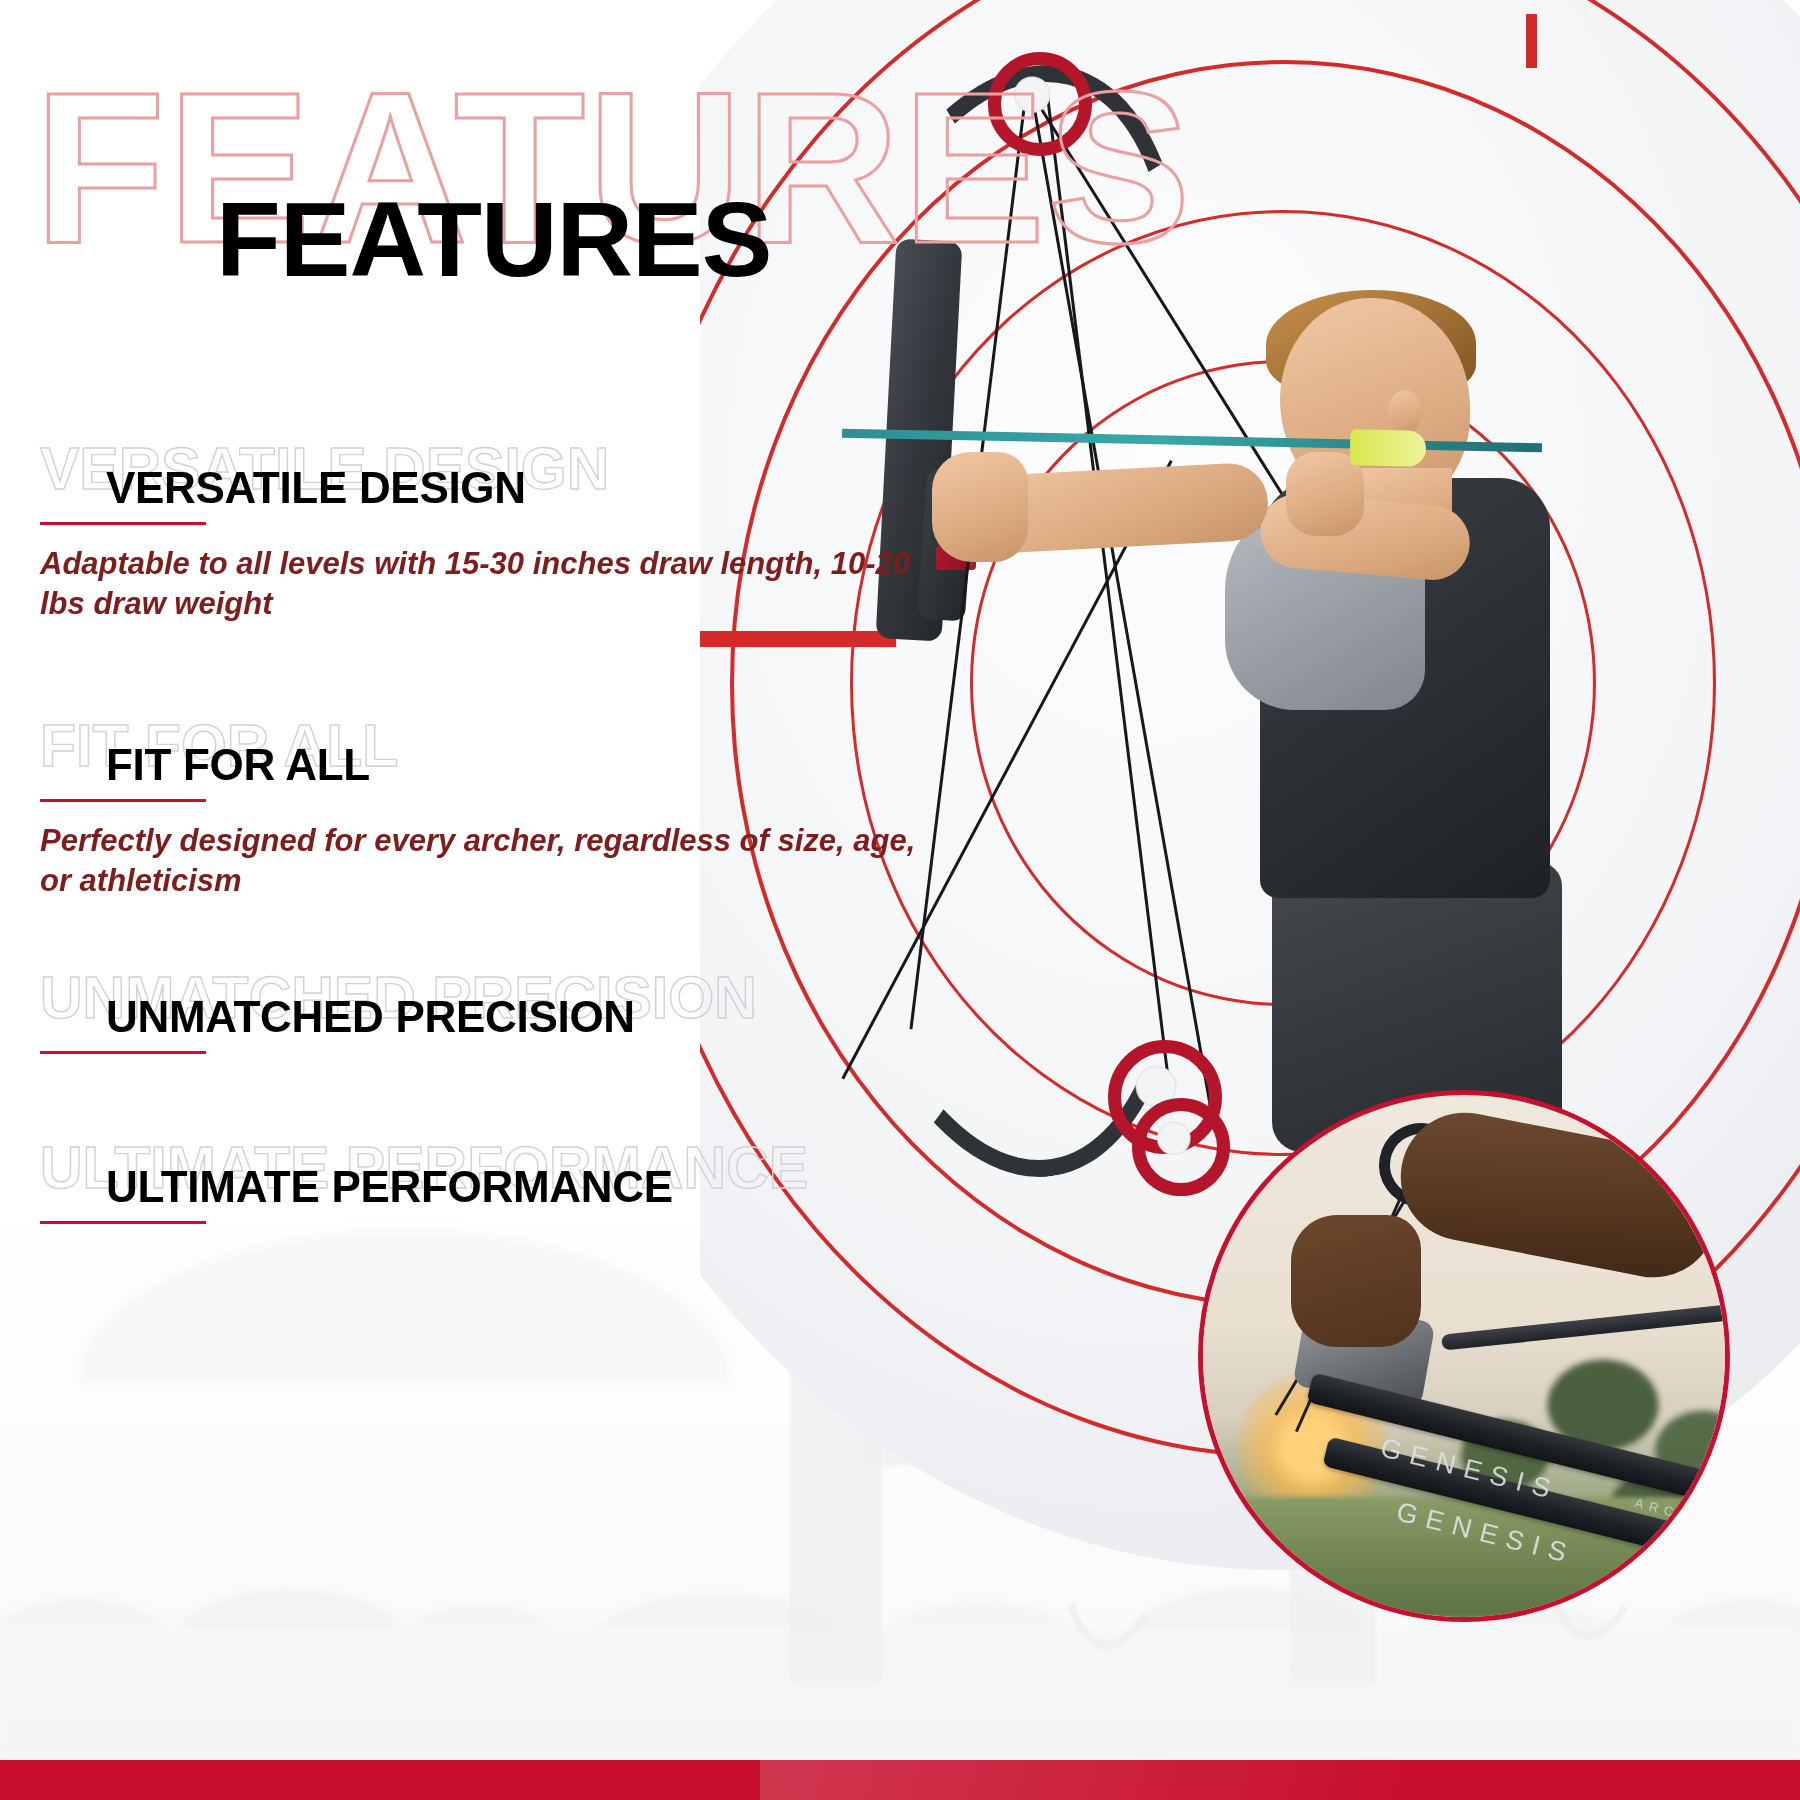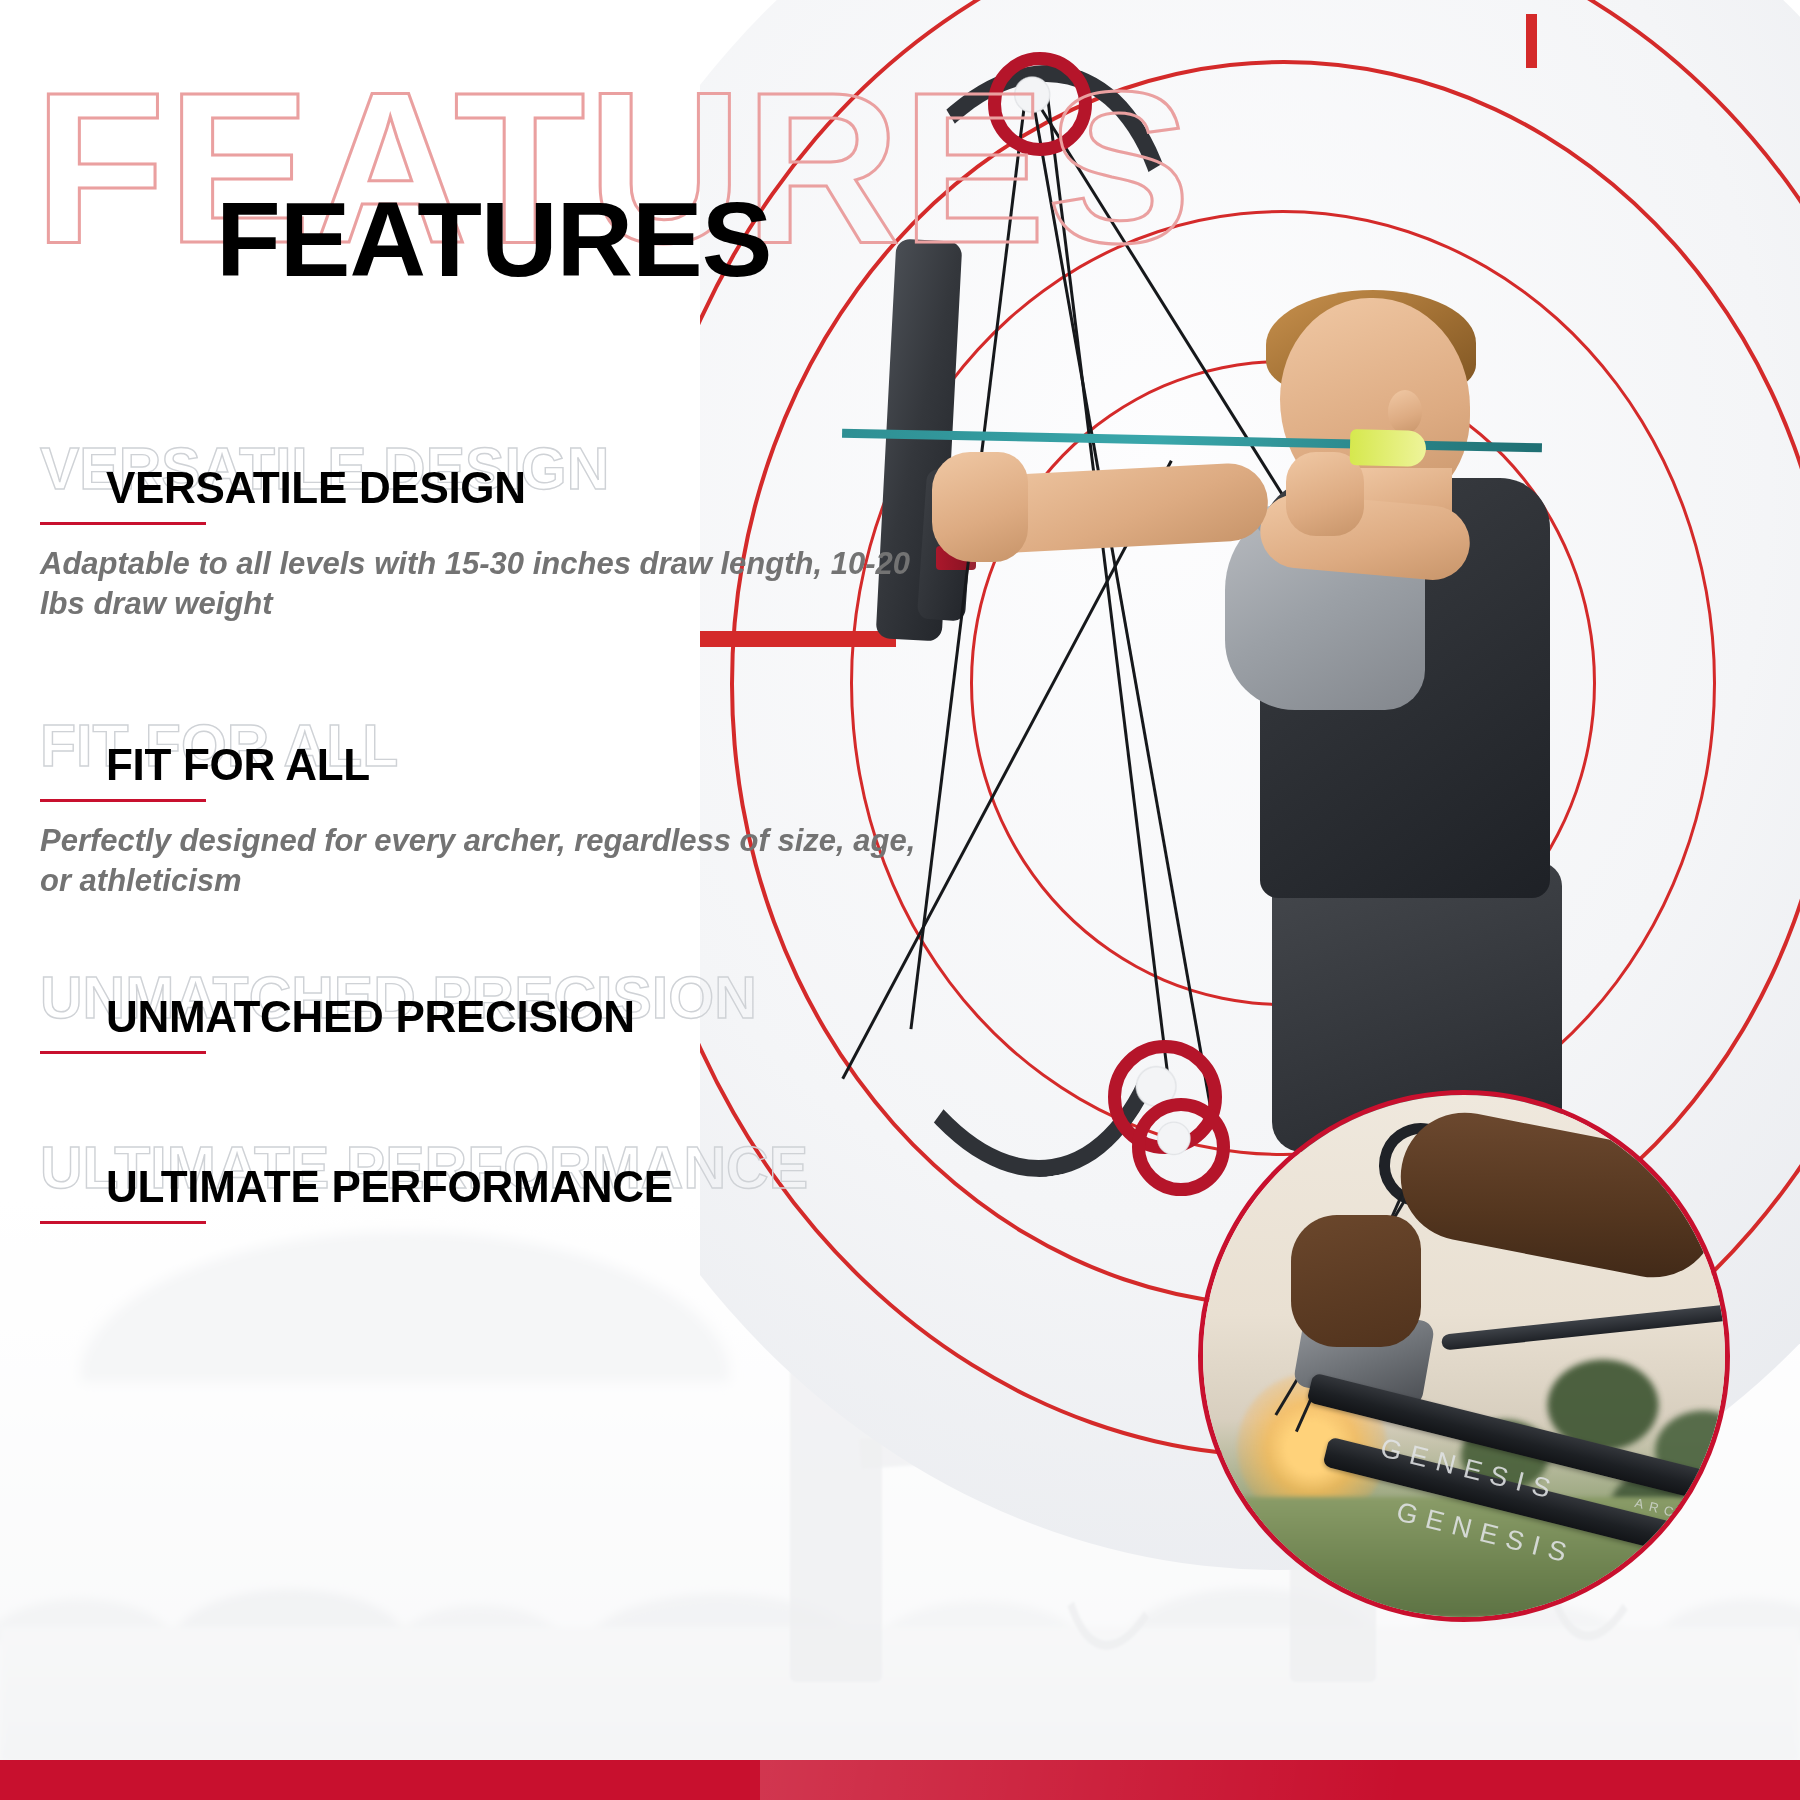--- a/index.html
+++ b/index.html
@@ -416,21 +416,21 @@
     left: 0; top: 92px;
     width: 166px; height: 3px;
     background: #c8102e;
   }
   .feat-body {
     margin: 22px 0 0 0;
     font-size: 31px;
     line-height: 1.30;
     font-weight: 700;
     font-style: italic;
-    color: #737373;
+    color: #7f1d1d;
     font-family: "Liberation Sans", sans-serif;
   }
 
   .f1 { margin-bottom: 82px; }
   .f2 { margin-bottom: 58px; }
   .f3 { margin-bottom: 78px; }
 </style>
 </head>
 <body>
 

